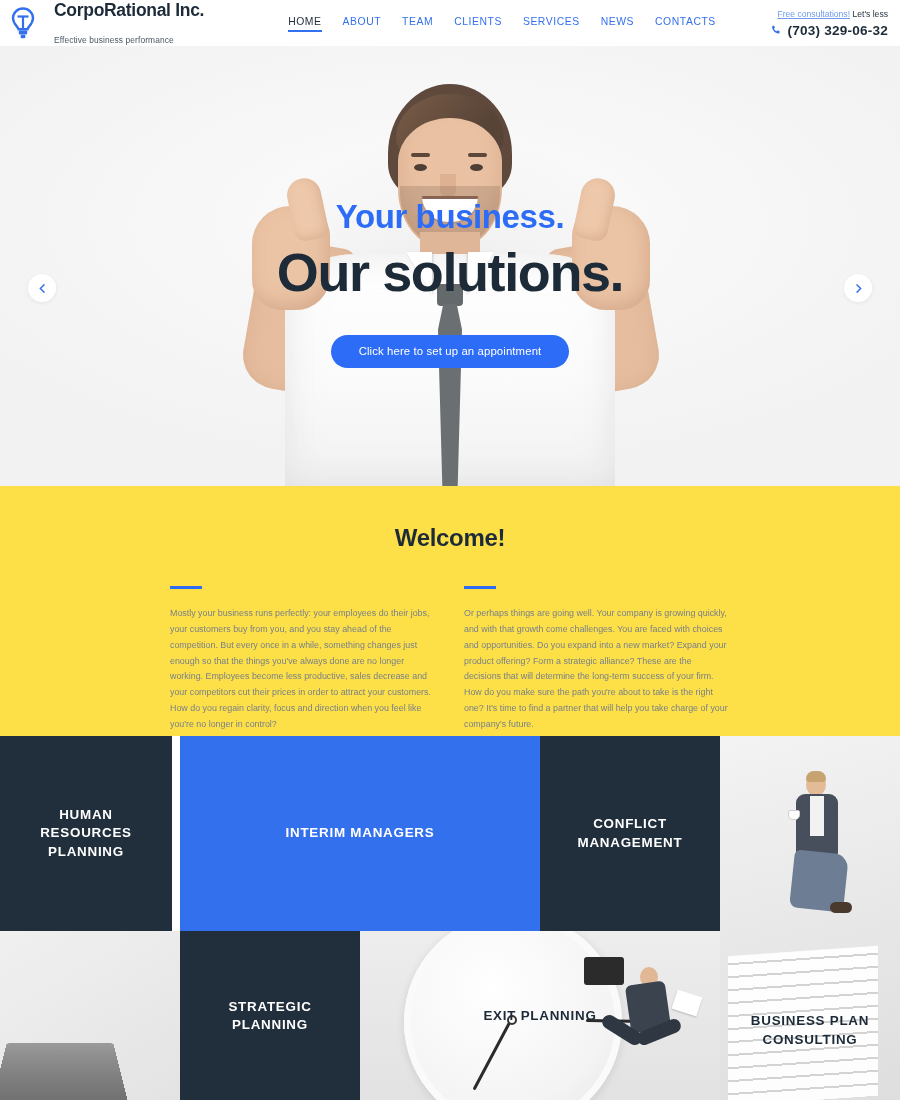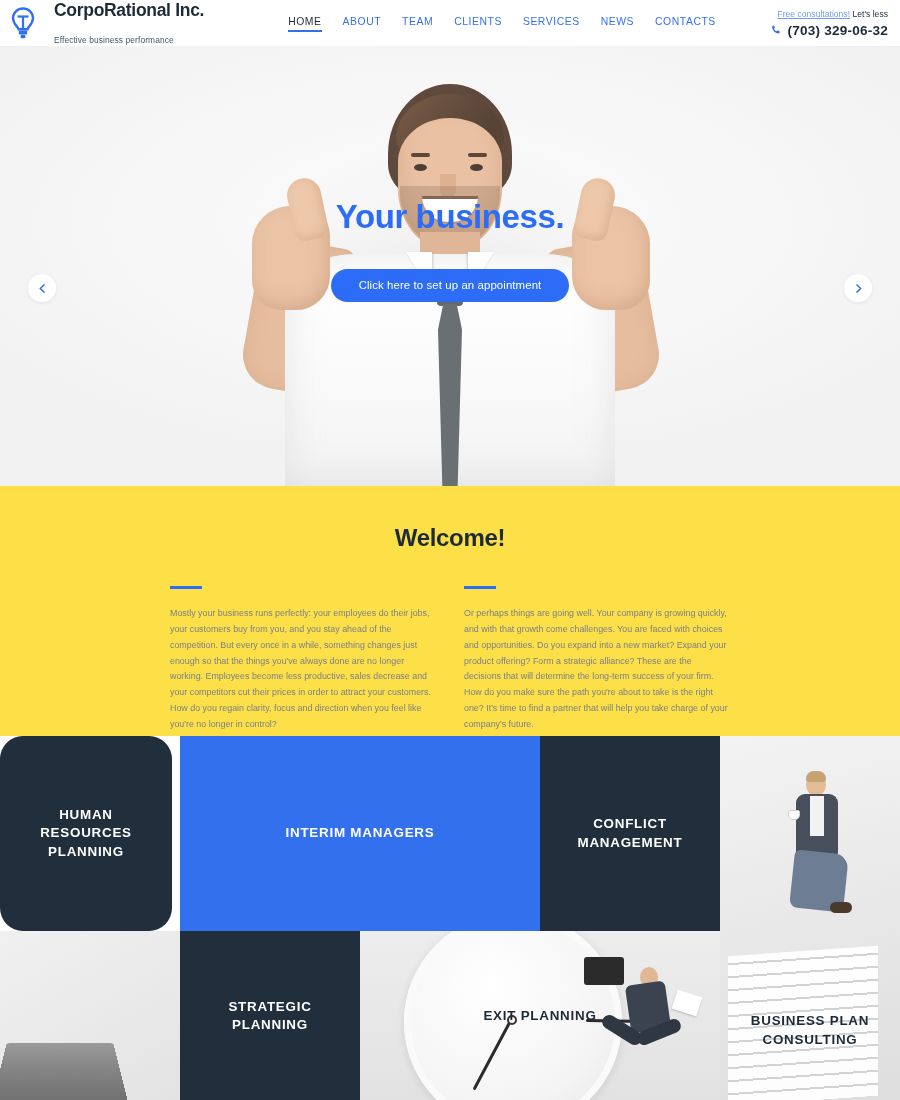--- a/index.html
+++ b/index.html
@@ -317,20 +317,21 @@
     <div class="hp-tie"></div>
     <div class="hp-hand l"></div>
       <div class="hp-hand r"></div>
     <div class="hp-thumb l"></div>
       <div class="hp-thumb r"></div>
     <div class="hero-veil"></div>
   </div>
 
   <div class="hero-content">
     <div class="hero-line1">Your business.</div>
+    <div class="hero-line2">Our solutions.</div>
     <button class="hero-cta">Click here to set up an appointment</button>
   </div>
 
   <div class="hero-arrow prev">
     <svg class="chev" viewBox="0 0 10 10">
       <path d="M6.6 1 2.6 5l4 4" fill="none" stroke="#3370ee" stroke-width="1.6" stroke-linecap="square"></path>
     </svg>
   </div>
   <div class="hero-arrow next">
     <svg class="chev" viewBox="0 0 10 10">
@@ -348,21 +349,21 @@
     </div>
     <div class="col">
       <div class="col-rule"></div>
       <p class="col-text">Or perhaps things are going well. Your company is growing quickly, and with that growth come challenges. You are faced with choices and opportunities. Do you expand into a new market? Expand your product offering? Form a strategic alliance? These are the decisions that will determine the long-term success of your firm. How do you make sure the path you're about to take is the right one? It's time to find a partner that will help you take charge of your company's future.</p>
     </div>
   </div>
 </div>
 
 <div class="services">
 
-  <div class="tile t-dark" style="left:0;top:0;width:172px;height:195px;border-radius:23px;">
+  <div class="tile t-dark" style="left:0;top:0;width:172px;height:195px;">
     <span class="tile-label">HUMAN RESOURCES PLANNING</span>
   </div>
 
   <div class="tile t-dark" style="left:540px;top:0;width:180px;height:195px;">
     <span class="tile-label">CONFLICT MANAGEMENT</span>
   </div>
 
   <div class="tile t-blue" style="left:180px;top:0;width:360px;height:195px;">
     <span class="tile-label">INTERIM MANAGERS</span>
   </div>

